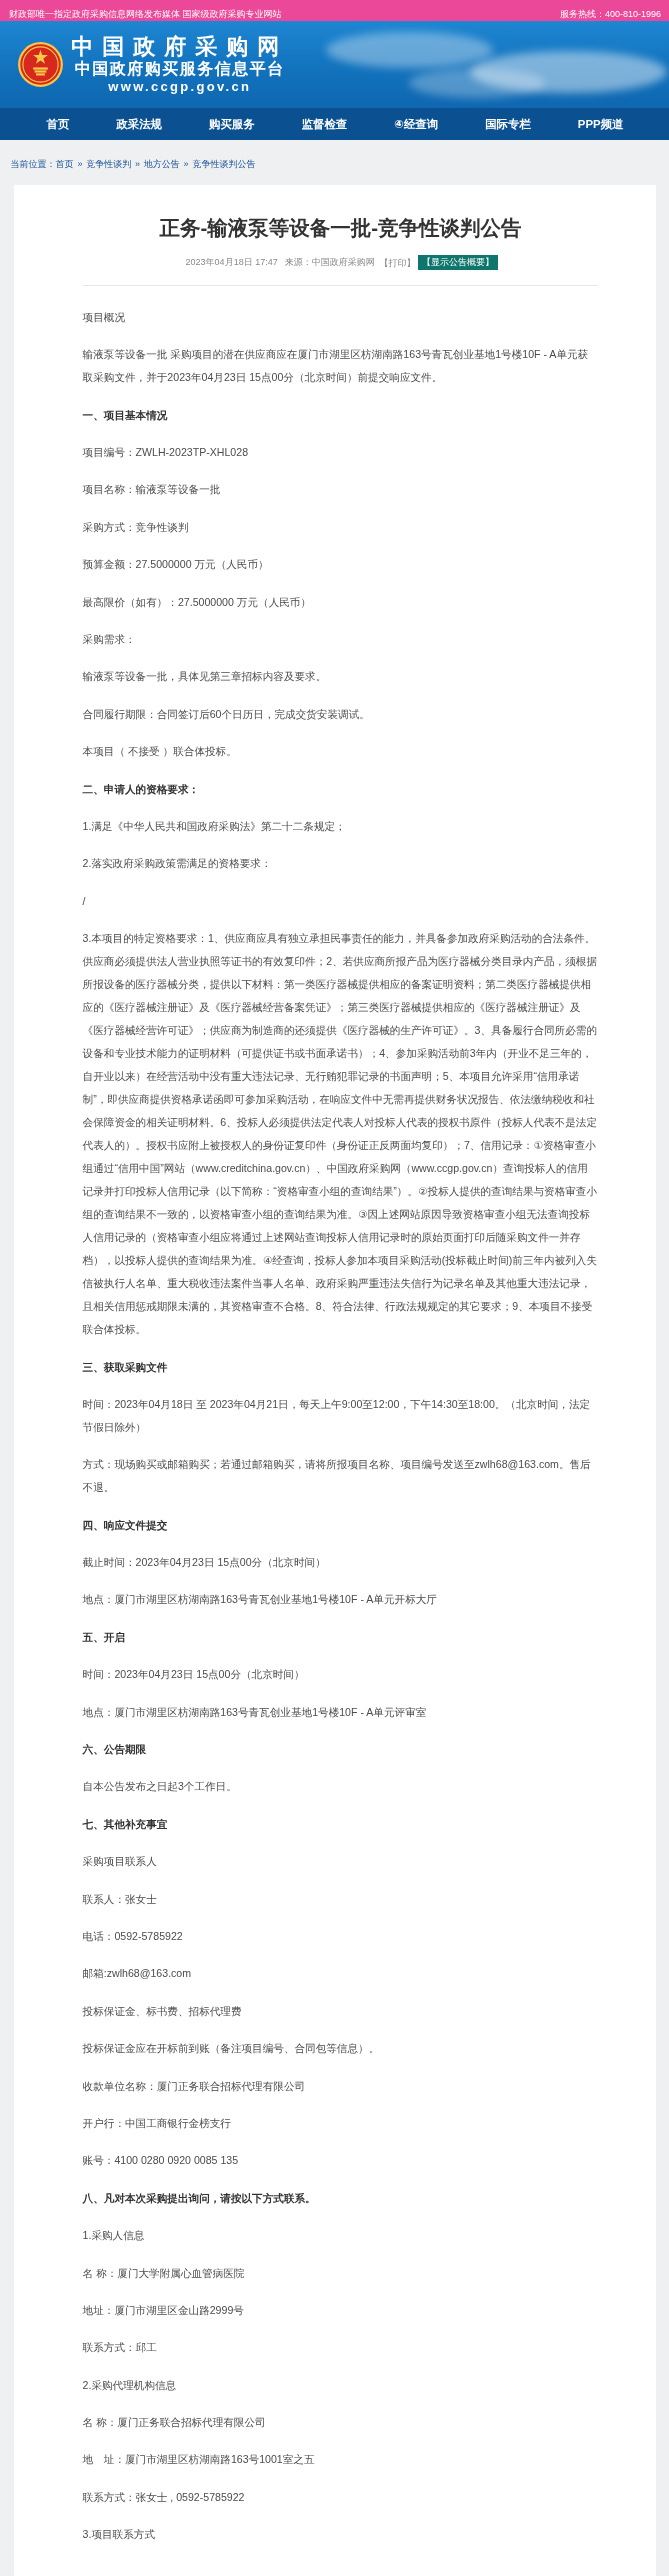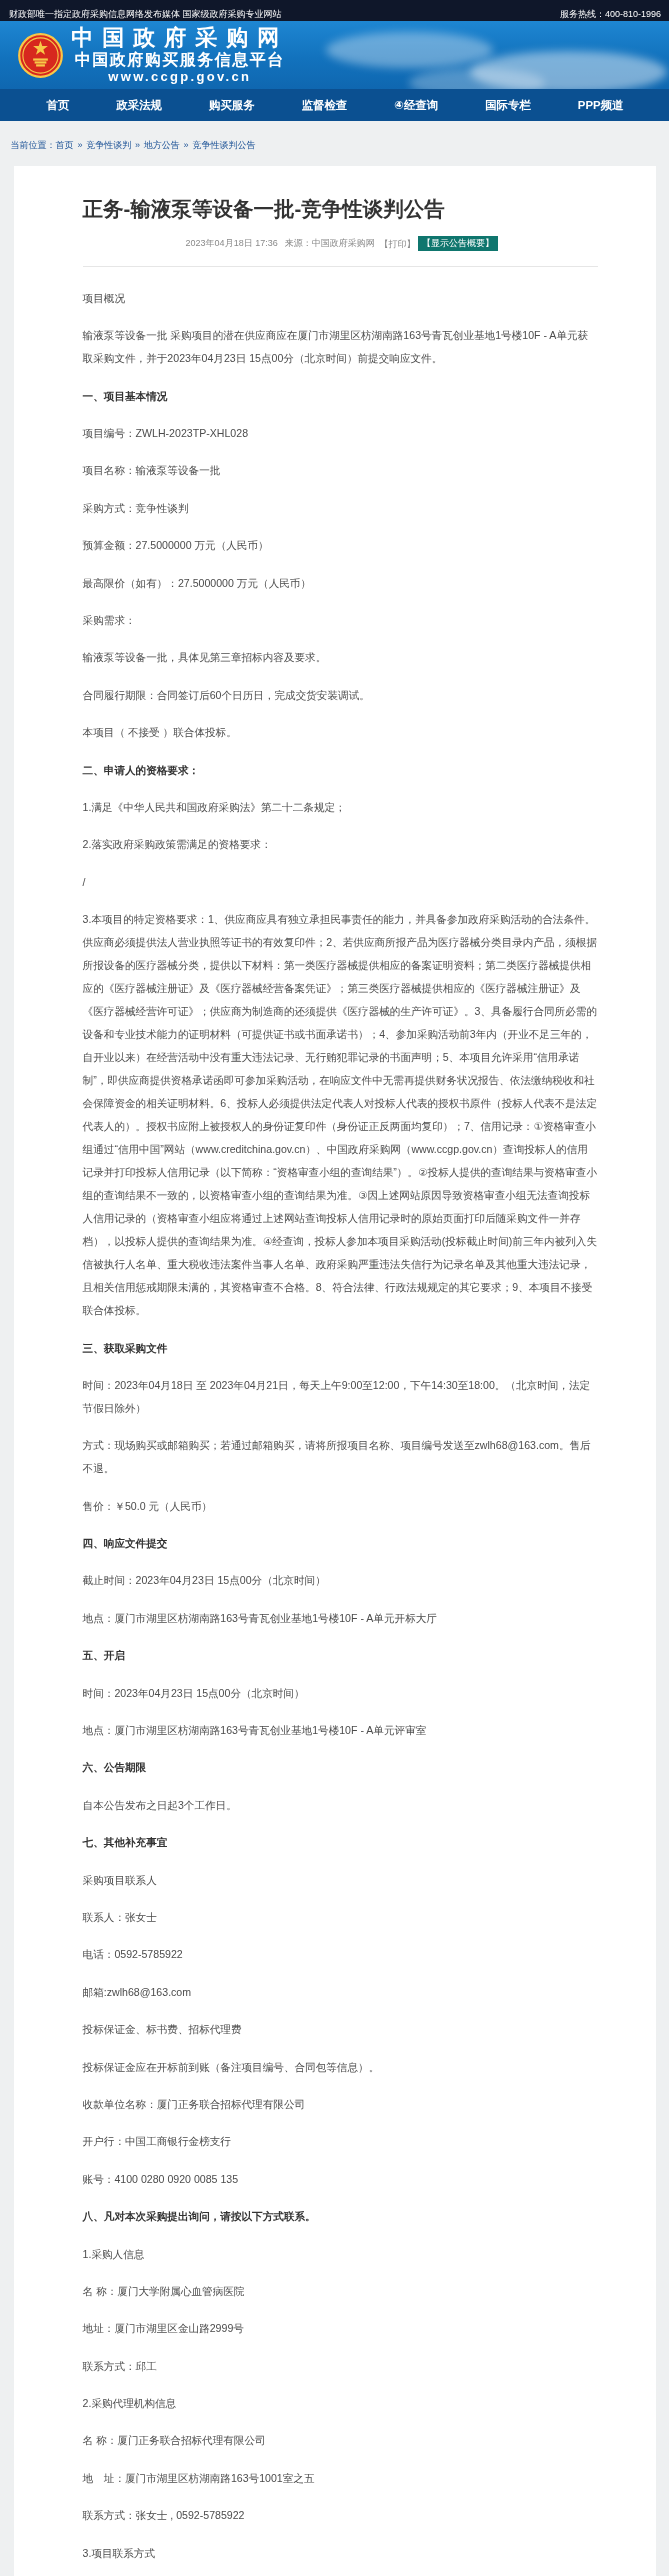--- a/index.html
+++ b/index.html
@@ -4,27 +4,27 @@
 <style>
   * { box-sizing: border-box; margin: 0; padding: 0; }
   html,body { width: 670px; }
   body {
     font-family: "Liberation Sans", "DejaVu Sans", sans-serif;
     background: #eef0f1;
     color: #4c4c4c;
   }
   
   .topbar {
-    height: 21px; background: #0f172a; color: #fff;
-    display: flex; justify-content: space-between; align-items: flex-end;
-    padding: 0 9px; font-size: 9px;
+    height: 21px; background: #ec4899; color: #fff;
+    display: flex; justify-content: space-between; align-items: flex-start;
+    padding: 8px 9px; font-size: 9px;
   }
   
   .header {
-    height: 68px; position: relative; overflow: hidden;
+    height: 87px; position: relative; overflow: hidden;
     background: linear-gradient(180deg, #1e86d2 0%, #1272bd 55%, #0f67b0 100%);
     display: flex; align-items: center;
   }
   .cloud { position: absolute; background: rgba(255,255,255,.35); border-radius: 50%; filter: blur(4.5px); }
   .c1 { width: 167px; height: 36px; left: 326px; top: 10.6px; }
   .c2 { width: 197px; height: 42px; left: 470px; top: 30px; background: rgba(255,255,255,.45); }
   .c3 { width: 136px; height: 30px; left: 409px; top: 47px; background: rgba(255,255,255,.28); }
   .emblem { width: 47px; height: 47px; margin-left: 16.7px; flex: 0 0 auto; position: relative; z-index: 2; }
   .brand { margin-left: 7.6px; color: #fff; position: relative; z-index: 2; text-align: center; }
   .brand-line1 { font-size: 22px; font-weight: bold; letter-spacing: 9px; line-height: 24px; white-space: nowrap; }
@@ -39,21 +39,21 @@
   
   .crumbbar { padding: 18px 0 13.6px 10.6px; font-size: 9px; color: #1c5296; }
   .crumbbar a { color: #1c5296; text-decoration: none; cursor: pointer; }
   .crumbbar .sep { margin: 0 3.8px; color: #1c5296; }
   .crumb-label { color: #1c5296; }
   
   .card {
     background: #fff; margin: 0 13.6px; padding: 26px 58px 45px 69px; min-height: 2401px;
   }
   .art-title {
-    text-align: left; font-size: 20.5px; font-weight: bold; color: #333;
+    text-align: center; font-size: 20.5px; font-weight: bold; color: #333;
     line-height: 26px; margin: 4.5px 0 13.6px;
   }
   .meta { text-align: center; font-size: 9px; color: #898989; line-height: 15px; }
   .meta span { margin: 0 2.3px; }
   .print-link { color: #898989; cursor: pointer; text-decoration: none; }
   .summary-badge {
     display: inline-block; background: #0f766e; color: #fff; padding: 1.5px 3.8px;
     font-size: 9px; cursor: pointer; line-height: 12px;
   }
   .divider { border: none; border-top: 0.8px solid #e6e6e6; margin: 15px 0 19.7px; }
@@ -99,21 +99,21 @@
     <a class="nav-item">PPP频道</a>
   </div>
 
 <div class="crumbbar">
   <span class="crumb-label">当前位置：</span><span><a class="">首页</a><span class="sep">»</span><a class="">竞争性谈判</a><span class="sep">»</span><a class="">地方公告</a><span class="sep">»</span><a class="">竞争性谈判公告</a></span>
 </div>
 
 <div class="card">
   <h1 class="art-title">正务-输液泵等设备一批-竞争性谈判公告</h1>
   <div class="meta">
-    <span>2023年04月18日 17:36</span>
+    <span>2023年04月18日 17:47</span>
     <span>来源：中国政府采购网</span>
     <a class="print-link">【打印】</a>
     <a class="summary-badge">【显示公告概要】</a>
   </div>
   <hr class="divider">
   <div class="body-text">
       <p class="para p">项目概况</p>
       <p class="para p">输液泵等设备一批 采购项目的潜在供应商应在厦门市湖里区枋湖南路163号青瓦创业基地1号楼10F - A单元获取采购文件，并于2023年04月23日 15点00分（北京时间）前提交响应文件。</p>
       <p class="para h">一、项目基本情况</p>
       <p class="para p">项目编号：ZWLH-2023TP-XHL028</p>
@@ -126,21 +126,20 @@
       <p class="para p">合同履行期限：合同签订后60个日历日，完成交货安装调试。</p>
       <p class="para p">本项目（ 不接受 ）联合体投标。</p>
       <p class="para h">二、申请人的资格要求：</p>
       <p class="para p">1.满足《中华人民共和国政府采购法》第二十二条规定；</p>
       <p class="para p">2.落实政府采购政策需满足的资格要求：</p>
       <p class="para p">/</p>
       <p class="para p">3.本项目的特定资格要求：1、供应商应具有独立承担民事责任的能力，并具备参加政府采购活动的合法条件。供应商必须提供法人营业执照等证书的有效复印件；2、若供应商所报产品为医疗器械分类目录内产品，须根据所报设备的医疗器械分类，提供以下材料：第一类医疗器械提供相应的备案证明资料；第二类医疗器械提供相应的《医疗器械注册证》及《医疗器械经营备案凭证》；第三类医疗器械提供相应的《医疗器械注册证》及《医疗器械经营许可证》；供应商为制造商的还须提供《医疗器械的生产许可证》。3、具备履行合同所必需的设备和专业技术能力的证明材料（可提供证书或书面承诺书）；4、参加采购活动前3年内（开业不足三年的，自开业以来）在经营活动中没有重大违法记录、无行贿犯罪记录的书面声明；5、本项目允许采用“信用承诺制”，即供应商提供资格承诺函即可参加采购活动，在响应文件中无需再提供财务状况报告、依法缴纳税收和社会保障资金的相关证明材料。6、投标人必须提供法定代表人对投标人代表的授权书原件（投标人代表不是法定代表人的）。授权书应附上被授权人的身份证复印件（身份证正反两面均复印）；7、信用记录：①资格审查小组通过“信用中国”网站（www.creditchina.gov.cn）、中国政府采购网（www.ccgp.gov.cn）查询投标人的信用记录并打印投标人信用记录（以下简称：“资格审查小组的查询结果”）。②投标人提供的查询结果与资格审查小组的查询结果不一致的，以资格审查小组的查询结果为准。③因上述网站原因导致资格审查小组无法查询投标人信用记录的（资格审查小组应将通过上述网站查询投标人信用记录时的原始页面打印后随采购文件一并存档），以投标人提供的查询结果为准。④经查询，投标人参加本项目采购活动(投标截止时间)前三年内被列入失信被执行人名单、重大税收违法案件当事人名单、政府采购严重违法失信行为记录名单及其他重大违法记录，且相关信用惩戒期限未满的，其资格审查不合格。8、符合法律、行政法规规定的其它要求；9、本项目不接受联合体投标。</p>
       <p class="para h">三、获取采购文件</p>
       <p class="para p">时间：2023年04月18日 至 2023年04月21日，每天上午9:00至12:00，下午14:30至18:00。（北京时间，法定节假日除外）</p>
       <p class="para p">方式：现场购买或邮箱购买；若通过邮箱购买，请将所报项目名称、项目编号发送至zwlh68@163.com。售后不退。</p>
-      <p class="para p">售价：￥50.0 元（人民币）</p>
       <p class="para h">四、响应文件提交</p>
       <p class="para p">截止时间：2023年04月23日 15点00分（北京时间）</p>
       <p class="para p">地点：厦门市湖里区枋湖南路163号青瓦创业基地1号楼10F - A单元开标大厅</p>
       <p class="para h">五、开启</p>
       <p class="para p">时间：2023年04月23日 15点00分（北京时间）</p>
       <p class="para p">地点：厦门市湖里区枋湖南路163号青瓦创业基地1号楼10F - A单元评审室</p>
       <p class="para h">六、公告期限</p>
       <p class="para p">自本公告发布之日起3个工作日。</p>
       <p class="para h">七、其他补充事宜</p>
       <p class="para p">采购项目联系人</p>

